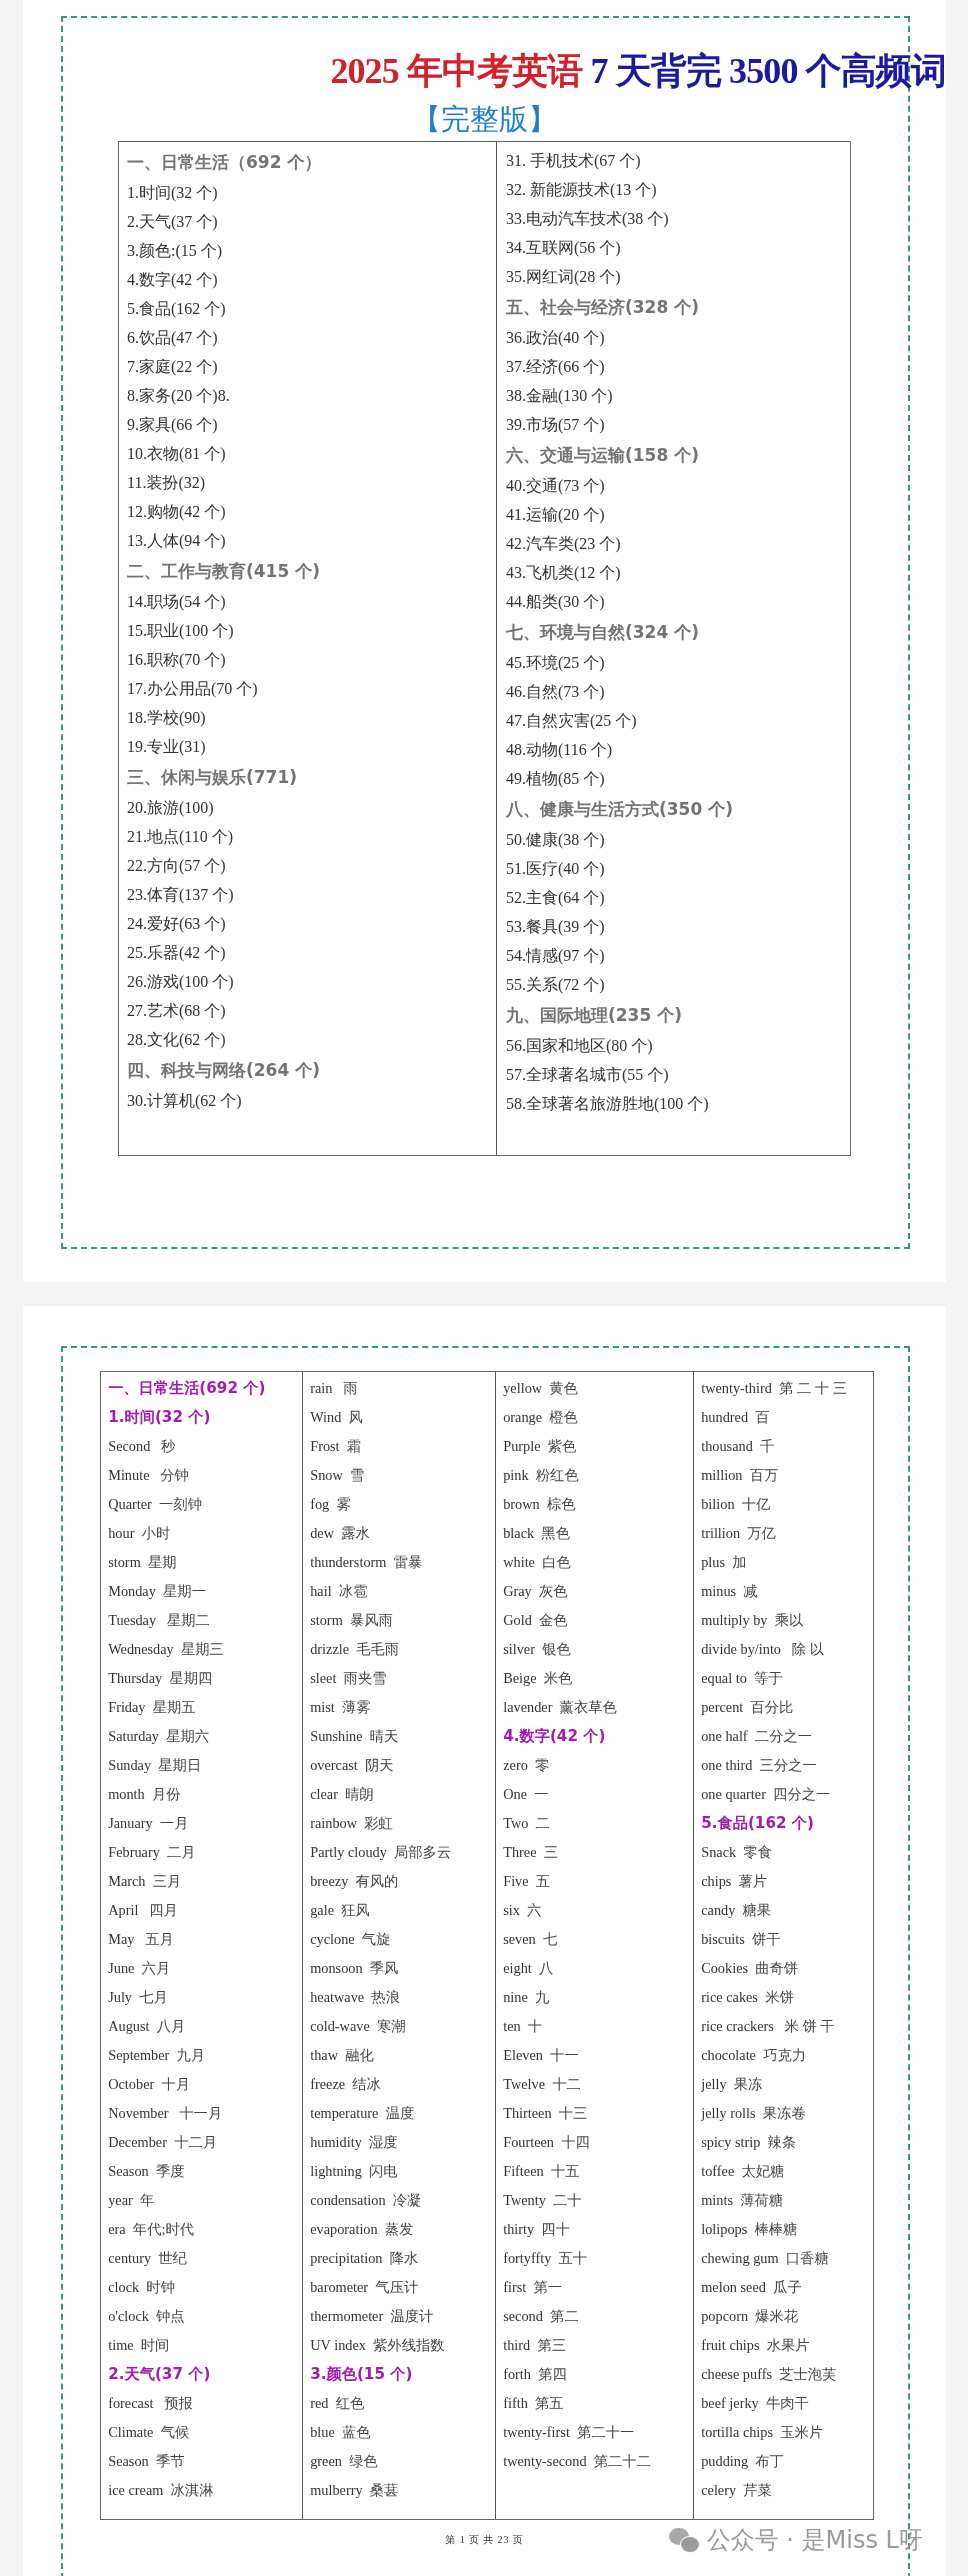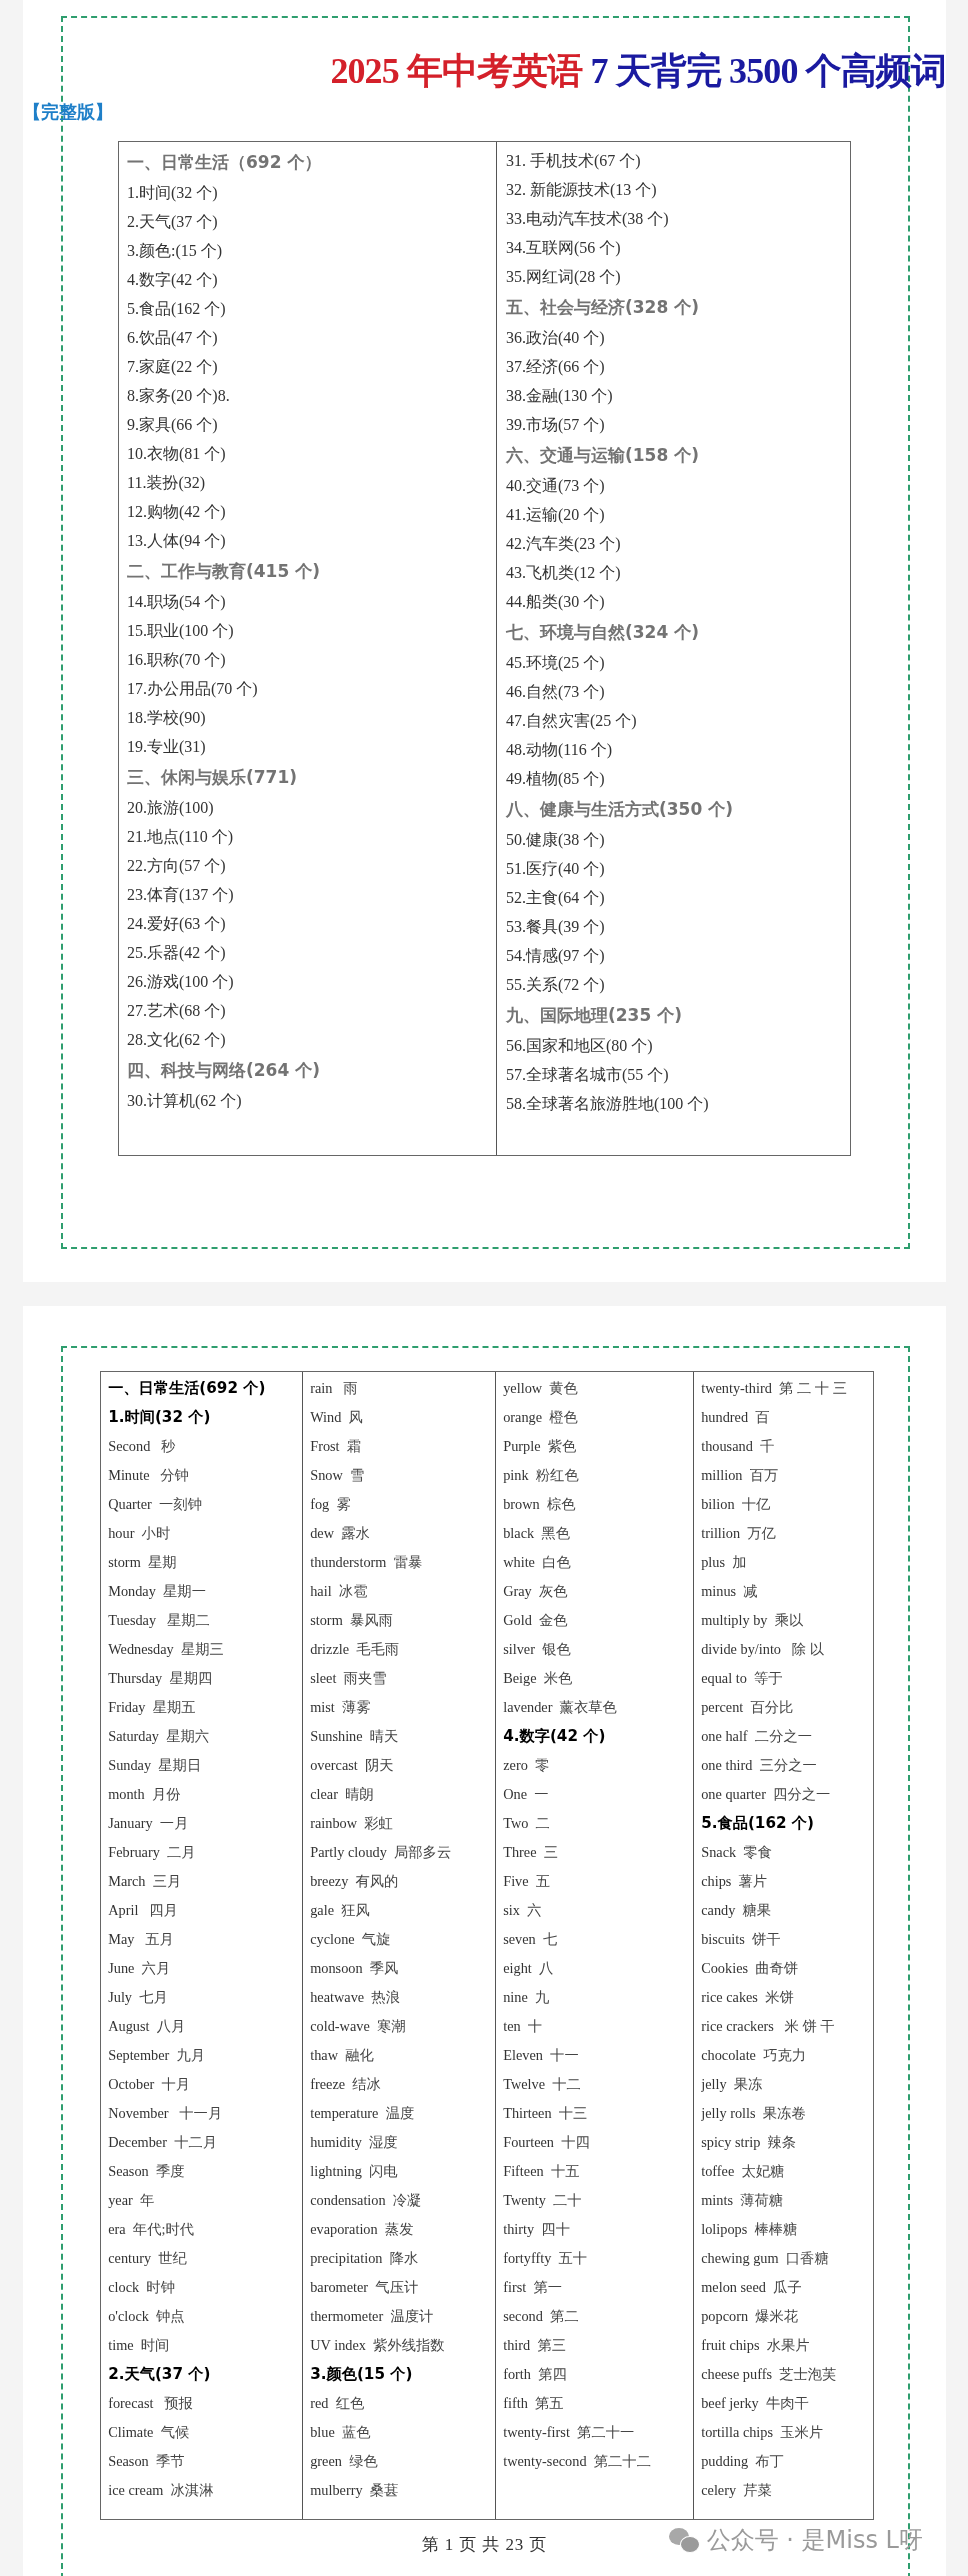--- a/index.html
+++ b/index.html
@@ -14,22 +14,22 @@
   .card1 .dash { left: 38px; top: 16px; width: 849px; height: 1233px; }
   .card2 .dash { left: 38px; top: 40px; width: 849px; height: 1273px; border-bottom-width: 2.7px; }
 
   .title {
     position: absolute; left: 0; width: 923px; top: 47px; text-align: right;
     font-family: "Liberation Serif", serif; font-weight: bold; font-size: 36px; letter-spacing: -0.9px;
   }
   .title .red { color: #d4202a; }
   .title .blue { color: #1a1aa0; }
   .subtitle {
-    position: absolute; left: 0; width: 923px; top: 100px; text-align: left;
-    font-family: "DejaVu Sans", sans-serif; font-weight: bold; font-size: 18px; color: #1e7fc8;
+    position: absolute; left: 0; width: 923px; top: 100px; text-align: center;
+    font-family: "DejaVu Sans", sans-serif; font-weight: normal; font-size: 29px; color: #1e7fc8;
   }
 
   
   .toc { position: absolute; left: 95px; top: 141px; width: 733px; height: 1015px;
     border: 1.8px solid #666; box-sizing: border-box; display: flex; }
   .toc .col { box-sizing: border-box; padding: 3.6px 0 0 8px; }
   .toc .col.left { width: 378px; border-right: 1.3px solid #555; }
   .toc .col.right { flex: 1; padding-left: 9px; }
   .toc .row { height: 29px; line-height: 29px; font-size: 16px; color: #333; white-space: nowrap; }
   .toc .row.h { font-family: "DejaVu Sans", sans-serif; font-weight: bold; font-size: 17px; color: #737373; height: 32px; line-height: 32px; }
@@ -38,25 +38,25 @@
   .vocab { position: absolute; left: 77px; top: 65px; width: 774px; height: 1149px;
     border: 1.8px solid #666; box-sizing: border-box; display: flex; }
   .vocab .col { box-sizing: border-box; padding: 1.8px 0 0 7.2px; border-right: 1.3px solid #555; }
   .vocab .col:last-child { border-right: none; }
   .vocab .c1 { width: 202px; }
   .vocab .c2 { width: 193px; }
   .vocab .c3 { width: 198px; }
   .vocab .c4 { flex: 1; }
   .vocab .row { height: 29px; line-height: 29px; font-size: 14.3px; color: #333; white-space: nowrap; overflow: hidden; }
   .vocab .c1 .row { height: 29px; line-height: 29px; }
-  .vocab .row.h { font-family: "DejaVu Sans", sans-serif; font-weight: bold; font-size: 15.2px; color: #000000; }
+  .vocab .row.h { font-family: "DejaVu Sans", sans-serif; font-weight: bold; font-size: 15.2px; color: #a21caf; }
   .vocab .zh { margin-left: 7.2px; color: #444; }
 
   .footer { position: absolute; left: 0; width: 923px; top: 1227px; text-align: center;
-    font-size: 17px; color: #333; letter-spacing: 0.9px; }
+    font-size: 10px; color: #333; letter-spacing: 0.9px; }
   .watermark { position: absolute; left: 646px; top: 1218px; font-family: "DejaVu Sans", sans-serif;
     font-size: 24px; color: #9a9a9a; display: flex; align-items: center; gap: 7.2px; }
   .wechat { width: 30.5px; height: 25px; position: relative; }
   .wechat .b1 { position: absolute; left: 0; top: 0; width: 20px; height: 17px; border-radius: 50%; background: #a8a8a8; }
   .wechat .b2 { position: absolute; left: 10.8px; top: 8px; width: 18px; height: 15.2px; border-radius: 50%; background: #9a9a9a; border: 1.3px solid #fff; }
 </style>
 </head>
 <body>
 
 <div class="card card1">

